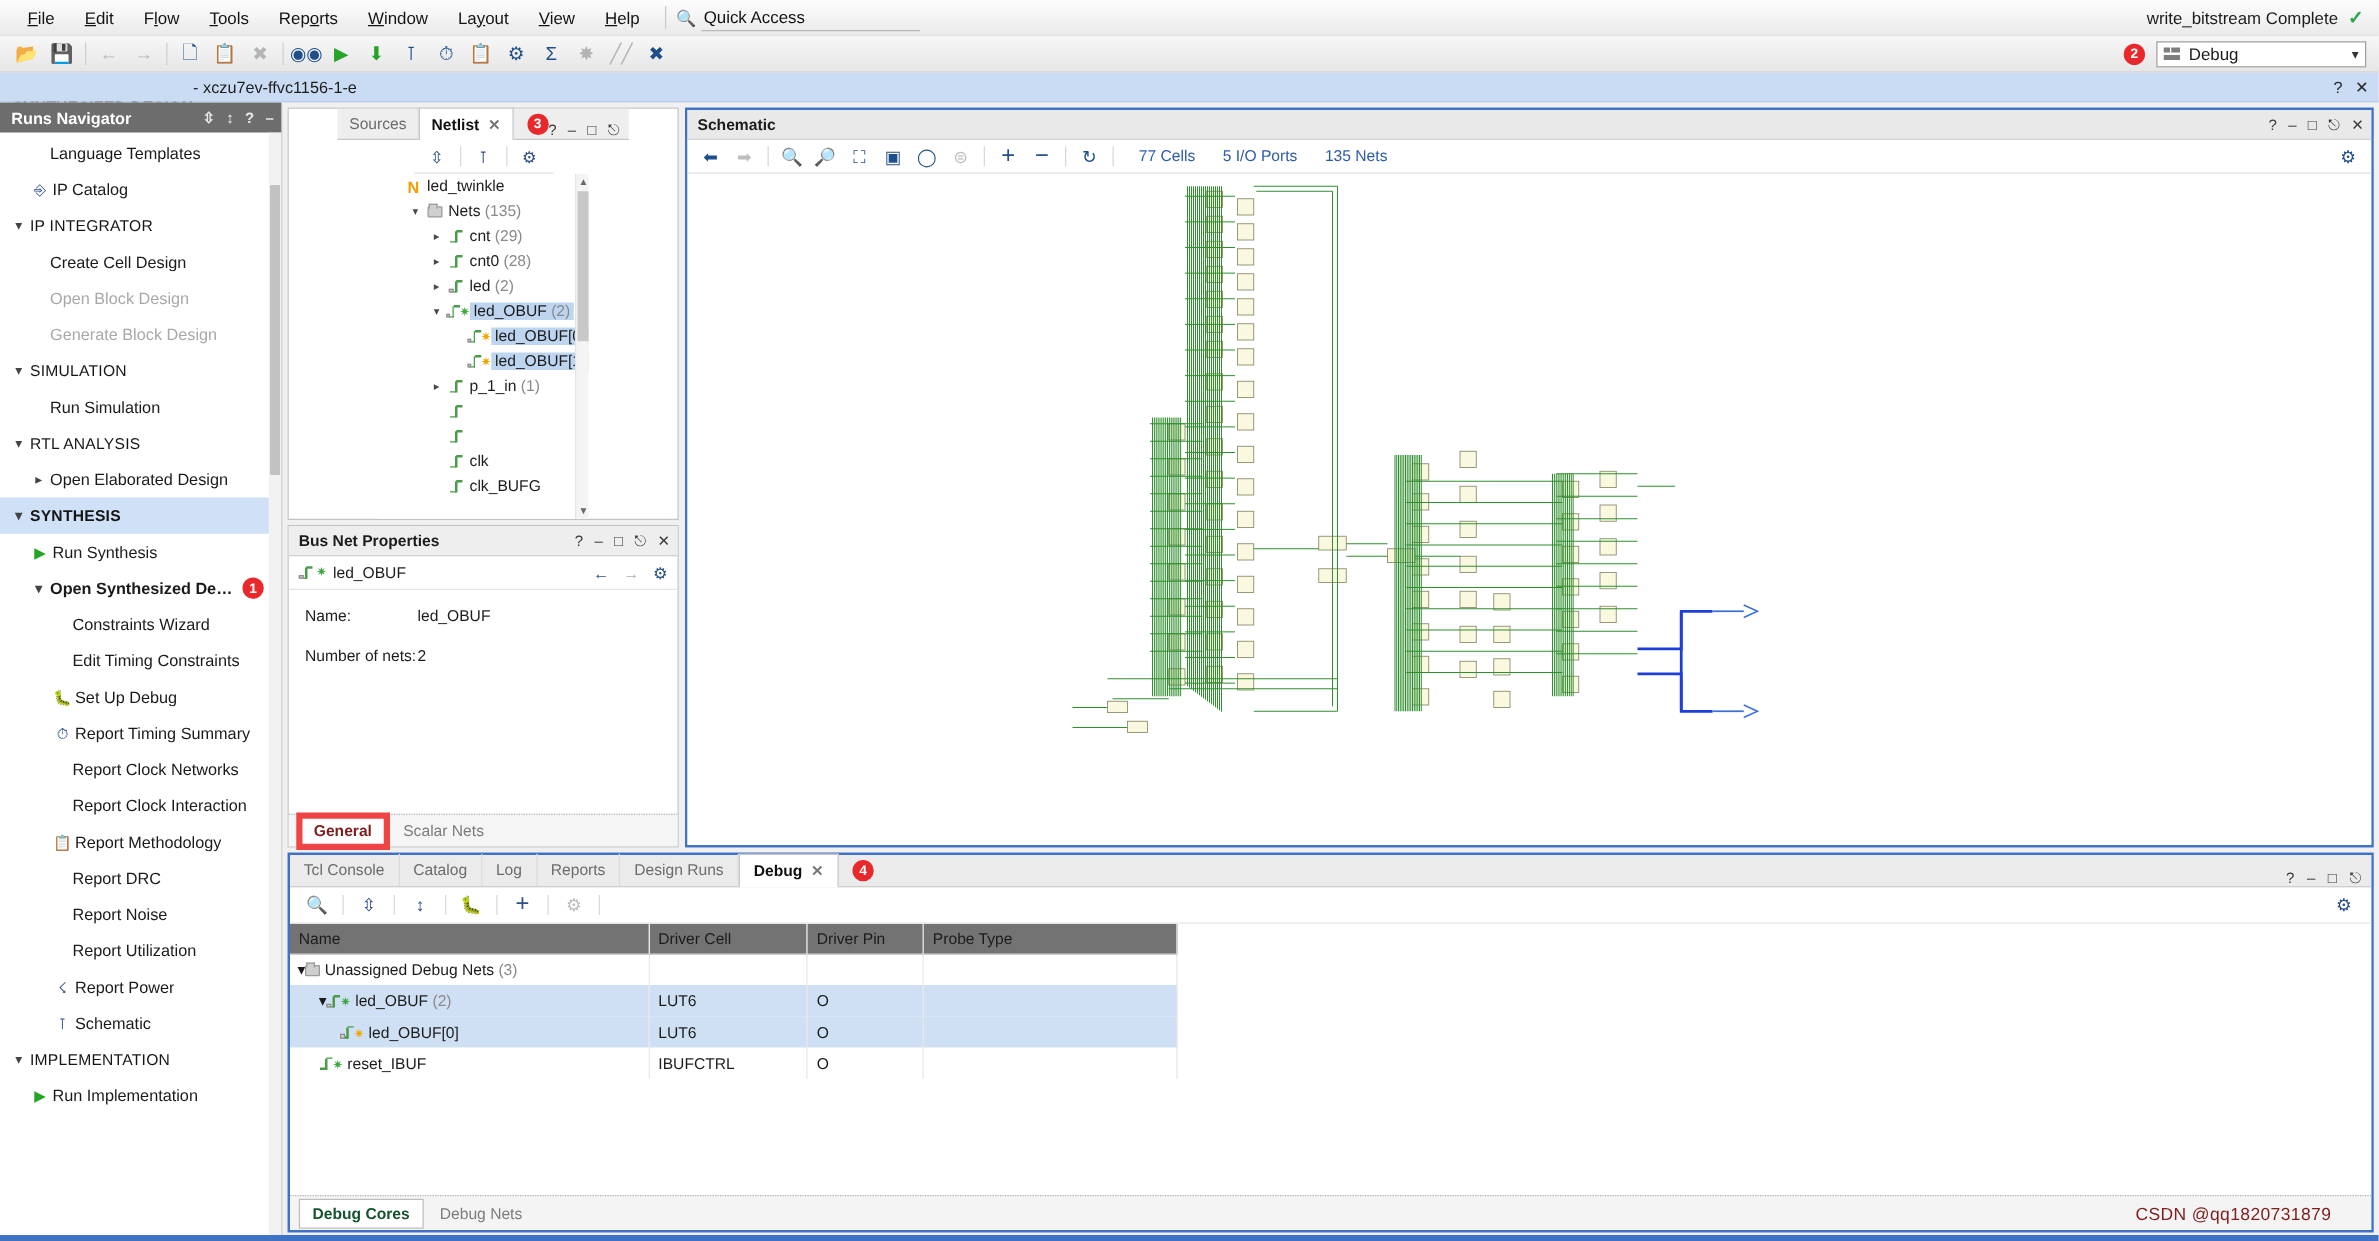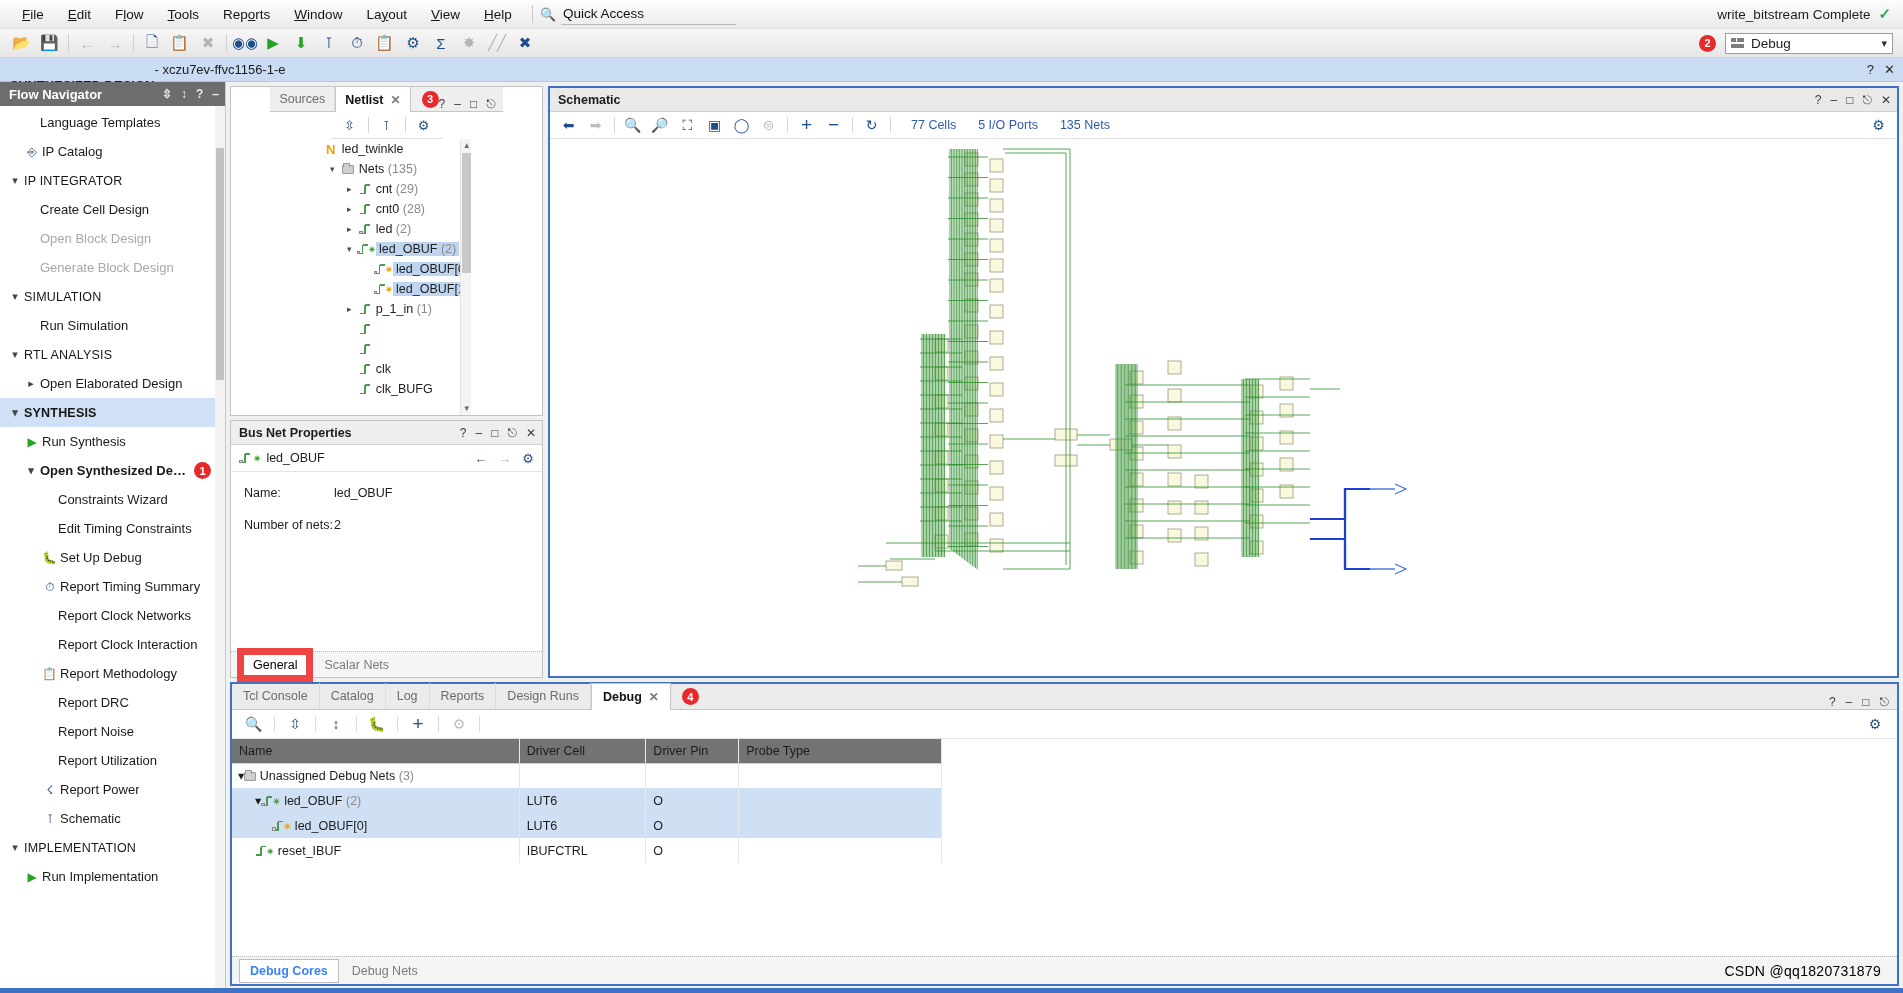--- a/index.html
+++ b/index.html
@@ -155,21 +155,21 @@
   
   .busprops { flex:1; min-height:0; }
   .bp-title { height:27px; display:flex; align-items:center; padding:0 8px; font-size:12.5px; border-bottom:1px solid #e4e4e4;}
   .bp-nav { margin-left:auto; display:flex; gap:11px; align-items:center; color:#2d4f86; font-size:13px;}
   .bp-body { flex:1; padding:14px 0 0 13px; font-size:12.5px; }
   .bp-line { display:flex; margin-bottom:18px; }
   .bp-key { width:90px; flex:0 0 90px; }
   .bp-tabs { height:26px; display:flex; align-items:center; gap:2px; padding-left:6px;
              border-top:1px dotted #b5b5b5; background:#f5f5f5; flex:0 0 26px;}
   .bp-tab { padding:3px 9px; font-size:12.5px; color:#7c7c7c;}
-  .bp-tab.active { background:#fff; border:7px solid #ef4444; color:#000000; font-weight:normal;}
+  .bp-tab.active { background:#fff; border:5px solid #ef4444; color:#7f1d1d; font-weight:bold;}
 
   
   .schem { flex:1; min-width:0; border:2px solid #3f72c4; }
   .schem .panel-head { background:#e9e9e9; }
   .schem-tb { height:27px; display:flex; align-items:center; gap:2px; padding-left:6px;
               border-bottom:1px solid #e0e0e0; background:#fff; flex:0 0 27px; }
   .st-btn { width:25px; height:22px; display:flex; align-items:center; justify-content:center; font-size:14px; color:#1f4e8c;}
   .st-btn.dim { color:#bdbdbd; }
   .st-sep { width:1px; height:16px; background:#d8d8d8; margin:0 4px;}
   .schem-stats { display:flex; gap:22px; margin-left:14px; font-size:12.5px; color:#2d5ca8;}
@@ -196,22 +196,22 @@
   table.dbg th { text-align:left; font-weight:normal; background:#737373; border-bottom:1px solid #cfcfcf;
                  border-right:1px solid #e8e8e8; padding:4px 7px; height:24px; }
   table.dbg td { padding:2px 7px; height:25px; border-right:1px solid #e8e8e8; white-space:nowrap;}
   table.dbg tr.sel td { background:#cfdff4; }
   .col-name{width:170px} .col-dc{width:75px} .col-dp{width:55px} .col-pt{width:120px}
   .dbg-area { flex:1; overflow:hidden; position:relative; background:#fff;}
 
   .bottom-tabs { height:28px; display:flex; align-items:center; gap:3px; padding-left:7px;
                  border-top:1px dotted #b5b5b5; background:#f4f4f4; flex:0 0 28px; position:relative;}
   .bt { padding:4px 10px; font-size:12.5px; color:#7c7c7c;}
-  .bt.active { background:#fff; border:1px solid #bdbdbd; color:#3b82f6; font-weight:bold;}
-  .watermark { margin-left:auto; padding-right:16px; color:#000000; font-size:14px; letter-spacing:.3px;}
+  .bt.active { background:#fff; border:1px solid #bdbdbd; color:#14532d; font-weight:bold;}
+  .watermark { margin-left:auto; padding-right:32px; color:#7f1d1d; font-size:14px; letter-spacing:.3px;}
   .statusstrip { height:5px; background:#3f72c4; flex:0 0 5px;}
 </style>
 </head>
 <body>
 
 <div class="app">
 
   <div class="menubar">
     <div class="menu-item"><u>F</u><span>ile</span></div>
     <div class="menu-item"><u>E</u>dit</div>
@@ -275,21 +275,21 @@
     <span class="right">
       <span>?</span>
       <span>✕</span>
     </span>
   </div>
 
   <div class="main">
 
     <div class="flownav">
       <div class="fn-head">
-        <span>Flow Navigator</span>
+        <span>Runs Navigator</span>
         <span class="tools">
           <span>⇳</span>
           <span>↕</span>
           <span>?</span>
           <span>–</span>
         </span>
       </div>
       <div class="fn-body" id="fn-body">
         <div class="fn-scroll">
           <div class="fn-thumb"></div>

